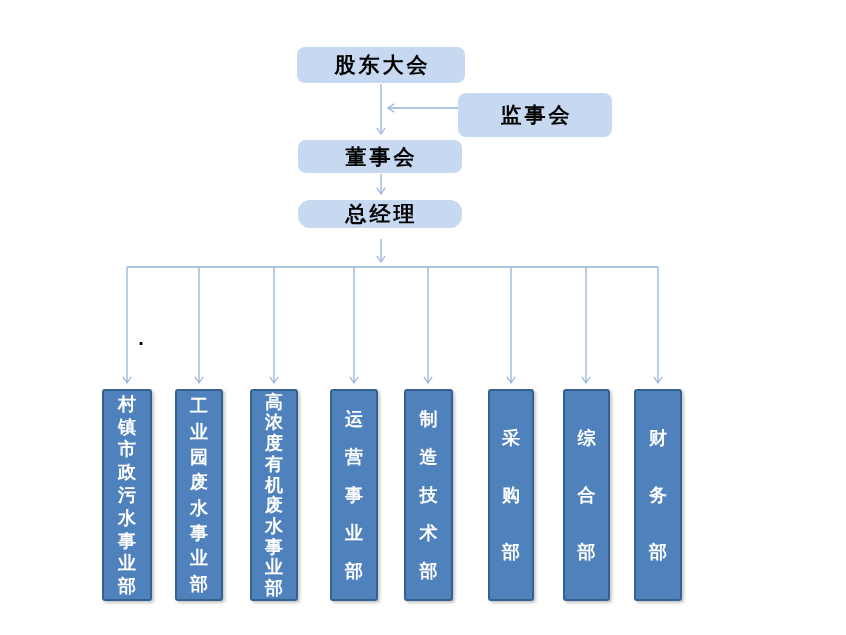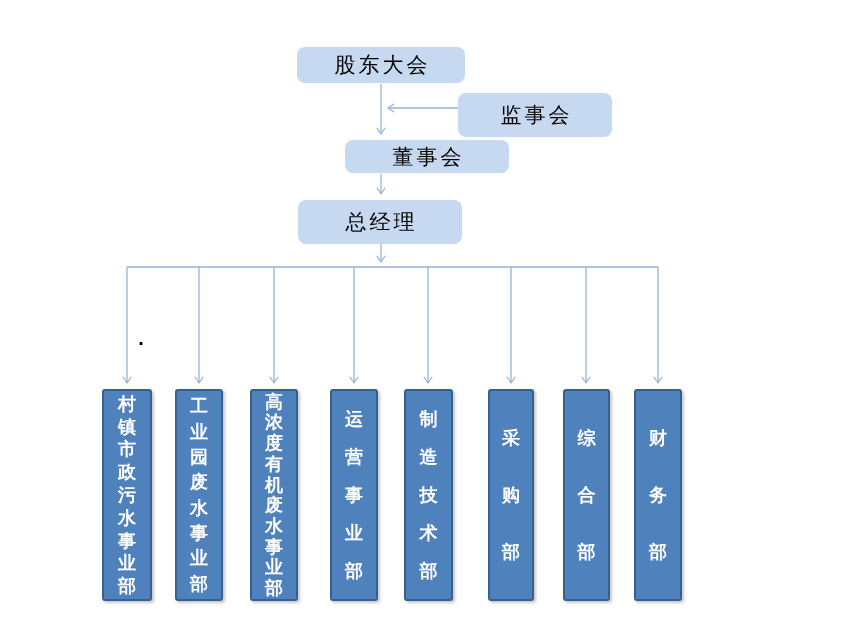--- a/index.html
+++ b/index.html
@@ -22,29 +22,29 @@
   .connectors{
     position:absolute;left:0;top:0;width:846px;height:635px;
     color:var(--connector);
   }
   .node{
     position:absolute;
     background:var(--light-node-fill);
     border-radius:8px;
     display:flex;align-items:center;justify-content:center;
     color:var(--top-text);
-    font-weight:normal;
+    font-weight:bold;
     font-size:21px;
     letter-spacing:3px;
     text-indent:3px;
   }
   .node-shareholders{left:297px;top:47px;width:168px;height:36px;}
   .node-supervisory{left:458px;top:93px;width:154px;height:44px;}
-  .node-board{left:298px;top:140px;width:164px;height:33px;margin-left:47px;}
-  .node-gm{left:298px;top:200px;width:164px;height:44px;}
+  .node-board{left:298px;top:140px;width:164px;height:33px;}
+  .node-gm{left:298px;top:200px;width:164px;height:28px;border-radius:12px;}
   .dept{
     position:absolute;
     top:389px;height:212px;
     background:var(--dept-fill);
     border:2px solid var(--dept-border);
     border-radius:3px;
     box-sizing:border-box;
     box-shadow:2px 2px 3px rgba(90,90,90,0.35);
     display:flex;flex-direction:column;
     justify-content:space-evenly;align-items:center;

